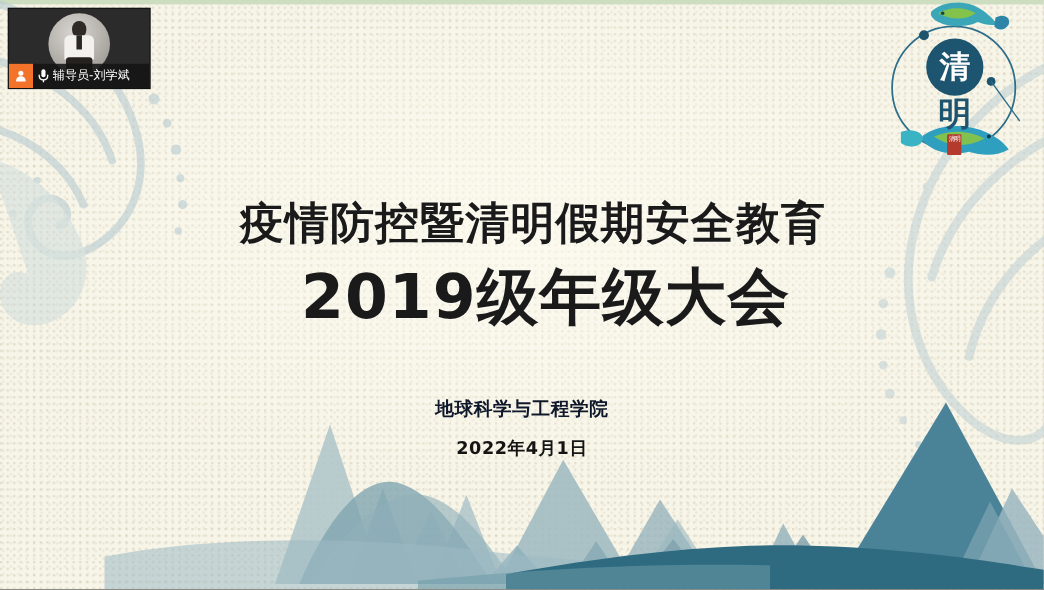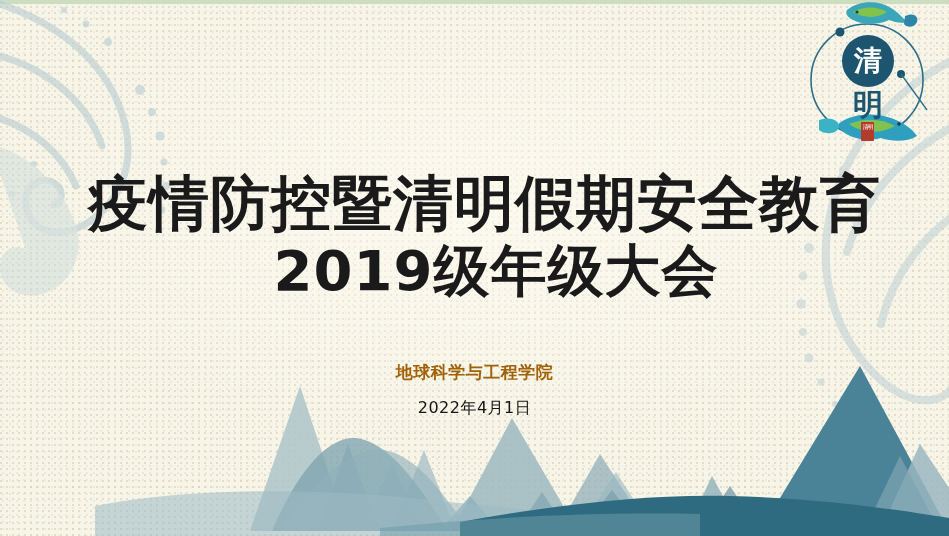--- a/index.html
+++ b/index.html
@@ -118,41 +118,41 @@
     text-align: center;
   }
   .title-line1, .title-line2 {
     color: #1a1a1a;
     font-family: "DejaVu Sans", "Liberation Sans", sans-serif;
     font-weight: 700;
     letter-spacing: 1px;
     white-space: nowrap;
     text-shadow: 0 1px 0 rgba(255,255,255,0.35);
   }
-  .title-line1 { font-size: 60px; line-height: 74px; padding-left: 20px; }
+  .title-line1 { font-size: 40px; line-height: 74px; padding-left: 20px; }
   .title-line2 { font-size: 56px; line-height: 62px; padding-left: 43px; }
 
   .subtitle-block {
     position: absolute;
     left: 0; right: 0;
     top: 360px;
     text-align: center;
   }
   .org-name {
-    color: #a16207;
+    color: #0f172a;
     font-family: "DejaVu Sans", "Liberation Sans", sans-serif;
     font-weight: 700;
     font-size: 17px;
     line-height: 24px;
     letter-spacing: 0.5px;
   }
   .date-text {
     color: #141414;
     font-family: "DejaVu Sans", "Liberation Sans", sans-serif;
-    font-weight: 400;
+    font-weight: 700;
     font-size: 16px;
     line-height: 22px;
     margin-top: 13px;
     letter-spacing: 0.5px;
   }
 
   
   .webcam-tile {
     position: absolute;
     left: 8px;
@@ -353,14 +353,38 @@
   <div class="title-block">
     <div class="title-line1">疫情防控暨清明假期安全教育</div>
     <div class="title-line2">2019级年级大会</div>
   </div>
 
   <div class="subtitle-block">
     <div class="org-name">地球科学与工程学院</div>
     <div class="date-text">2022年4月1日</div>
   </div>
 
+  <div class="webcam-tile">
+    <div class="webcam-avatar">
+      <div class="person-head"></div>
+      <div class="person-torso"></div>
+      <div class="person-tie"></div>
+      <div class="person-legs"></div>
+    </div>
+    <div class="webcam-bar">
+      <div class="webcam-host-badge">
+        <svg width="12" height="12" viewBox="0 0 12 12">
+          <circle cx="6" cy="3.6" r="2.3" fill="#ffffff"></circle>
+          <path d="M1.6,11 C1.6,7.9 3.6,6.4 6,6.4 C8.4,6.4 10.4,7.9 10.4,11 Z" fill="#ffffff"></path>
+        </svg>
+      </div>
+      <div class="webcam-mic">
+        <svg width="11" height="14" viewBox="0 0 11 14">
+          <rect x="3.6" y="1" width="3.8" height="7.2" rx="1.9" fill="#ffffff"></rect>
+          <path d="M1.6,6.4 C1.6,9.2 3.3,10.6 5.5,10.6 C7.7,10.6 9.4,9.2 9.4,6.4" fill="none" stroke="#ffffff" stroke-width="1.2" stroke-linecap="round"></path>
+          <rect x="4.9" y="10.4" width="1.2" height="2.4" fill="#ffffff"></rect>
+        </svg>
+      </div>
+      <div class="webcam-name">辅导员-刘学斌</div>
+    </div>
+  </div>
 
 </div>
 
 </body></html>

